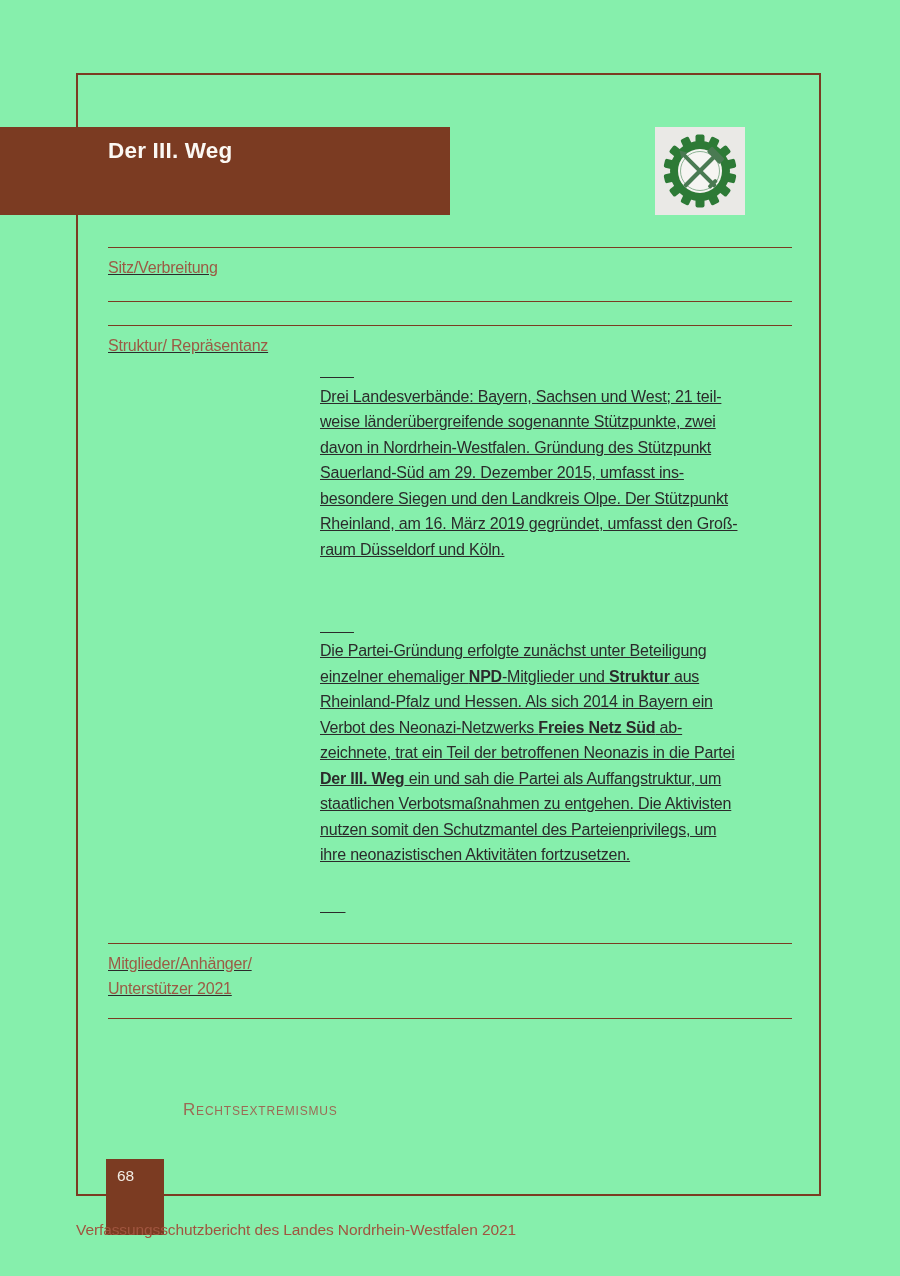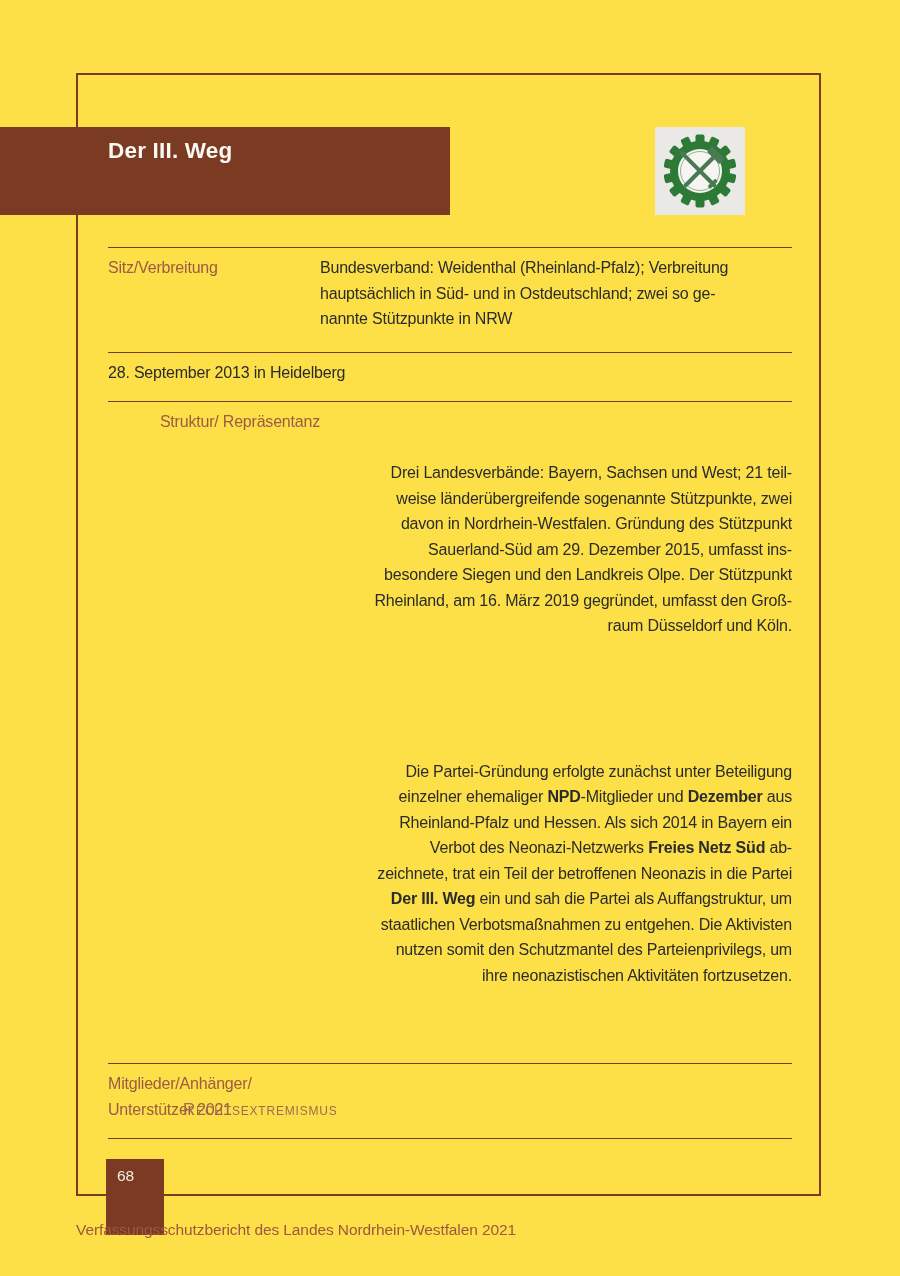--- a/index.html
+++ b/index.html
@@ -1,31 +1,31 @@
 <!DOCTYPE html>
 <html><head>
 <meta charset="utf-8">
 <style>
   html,body{margin:0;padding:0;background:#ffffff;}
-  .page{position:relative;width:900px;height:1276px;background:#fde047;overflow:hidden;
+  .page{position:relative;width:900px;height:1276px;background:#86efac;overflow:hidden;
         font-family:"Liberation Sans",sans-serif;color:#2b2b2b;}
   .frame{position:absolute;left:76px;top:73px;width:745px;height:1123px;
          border:2px solid #7b3b22;box-sizing:border-box;}
   .band{position:absolute;left:0;top:127px;width:450px;height:88px;background:#7b3b22;box-sizing:border-box;}
   .band-title{padding:11px 0 0 108px;font-size:22.5px;font-weight:700;color:#fbf8f3;letter-spacing:.2px;}
   .logo-box{position:absolute;left:655px;top:127px;width:90px;height:88px;background:#eae9e6;
             display:flex;align-items:center;justify-content:center;}
   .content{position:absolute;left:108px;top:247px;width:684px;font-size:16px;line-height:25.5px;letter-spacing:-0.2px;}
-  .trow{display:flex;border-top:1px solid #7b3b22;padding:7px 0 16px 0;}
+  .trow{display:flex;border-top:1px solid #7b3b22;padding:7px 0 16px 0;text-decoration:underline;}
   .trow.r1{padding-bottom:20px;}
-  .trow.r3{padding-bottom:24px;text-align:right;}
+  .trow.r3{padding-bottom:24px;}
   .tlabel{width:212px;flex:0 0 212px;color:#9b5b45;white-space:pre;}
   .tvalue{flex:1;white-space:pre;}
   .tvalue p{margin:0 0 25px 0;white-space:pre;}
-  .tvalue p:last-child{margin-bottom:0;margin-top:44px;}
+  .tvalue p:last-child{margin-bottom:0;}
   .b{font-weight:700;}
   .trend-svg{display:inline-block;vertical-align:-3px;margin-left:7px;}
   .footer-box{position:absolute;left:106px;top:1159px;width:58px;height:76px;background:#7b3b22;
               box-sizing:border-box;padding:8px 12px 0 11px;color:#f2ece4;font-size:15.5px;}
   .section-label{position:absolute;left:183px;top:1100px;font-variant:small-caps;letter-spacing:.8px;
                  color:#9c6b55;font-size:17px;}
   .report-title{position:absolute;left:76px;top:1221px;width:745px;text-align:left;
                 color:#a0553f;font-size:15.5px;letter-spacing:-0.1px;}
 </style>
 </head>
@@ -99,41 +99,37 @@
           <rect x="34.5" y="56" width="11" height="4" rx="1.5"></rect>
         </g>
       </g>
     </svg>
   </div>
 
   <div class="content">
 
     <div class="trow r1">
       <div class="tlabel">Sitz/Verbreitung</div>
-      <div class="tvalue">Bundesverband: Weidenthal (Rheinland-Pfalz); Verbreitung
-hauptsächlich in Süd- und in Ostdeutschland; zwei so ge-
-nannte Stützpunkte in NRW</div>
     </div>
 
     <div class="trow r2">
-      <div class="tvalue">28. September 2013 in Heidelberg</div>
     </div>
 
     <div class="trow r3">
       <div class="tlabel">Struktur/ Repräsentanz</div>
       <div class="tvalue">
         <p>Drei Landesverbände: Bayern, Sachsen und West; 21 teil-
 weise länderübergreifende sogenannte Stützpunkte, zwei
 davon in Nordrhein-Westfalen. Gründung des Stützpunkt
 Sauerland-Süd am 29. Dezember 2015, umfasst ins-
 besondere Siegen und den Landkreis Olpe. Der Stützpunkt
 Rheinland, am 16. März 2019 gegründet, umfasst den Groß-
 raum Düsseldorf und Köln.</p>
         <p><span>Die Partei-Gründung erfolgte zunächst unter Beteiligung
-einzelner ehemaliger </span><span class="b">NPD</span><span>-Mitglieder und </span><span class="b">Dezember</span><span> aus
+einzelner ehemaliger </span><span class="b">NPD</span><span>-Mitglieder und </span><span class="b">Struktur</span><span> aus
 Rheinland-Pfalz und Hessen. Als sich 2014 in Bayern ein
 Verbot des Neonazi-Netzwerks </span><span class="b">Freies Netz Süd</span><span> ab-
 zeichnete, trat ein Teil der betroffenen Neonazis in die Partei
 </span><span class="b">Der III. Weg</span><span> ein und sah die Partei als Auffangstruktur, um
 staatlichen Verbotsmaßnahmen zu entgehen. Die Aktivisten
 nutzen somit den Schutzmantel des Parteienprivilegs, um
 ihre neonazistischen Aktivitäten fortzusetzen.</span></p>
       </div>
     </div>
 

